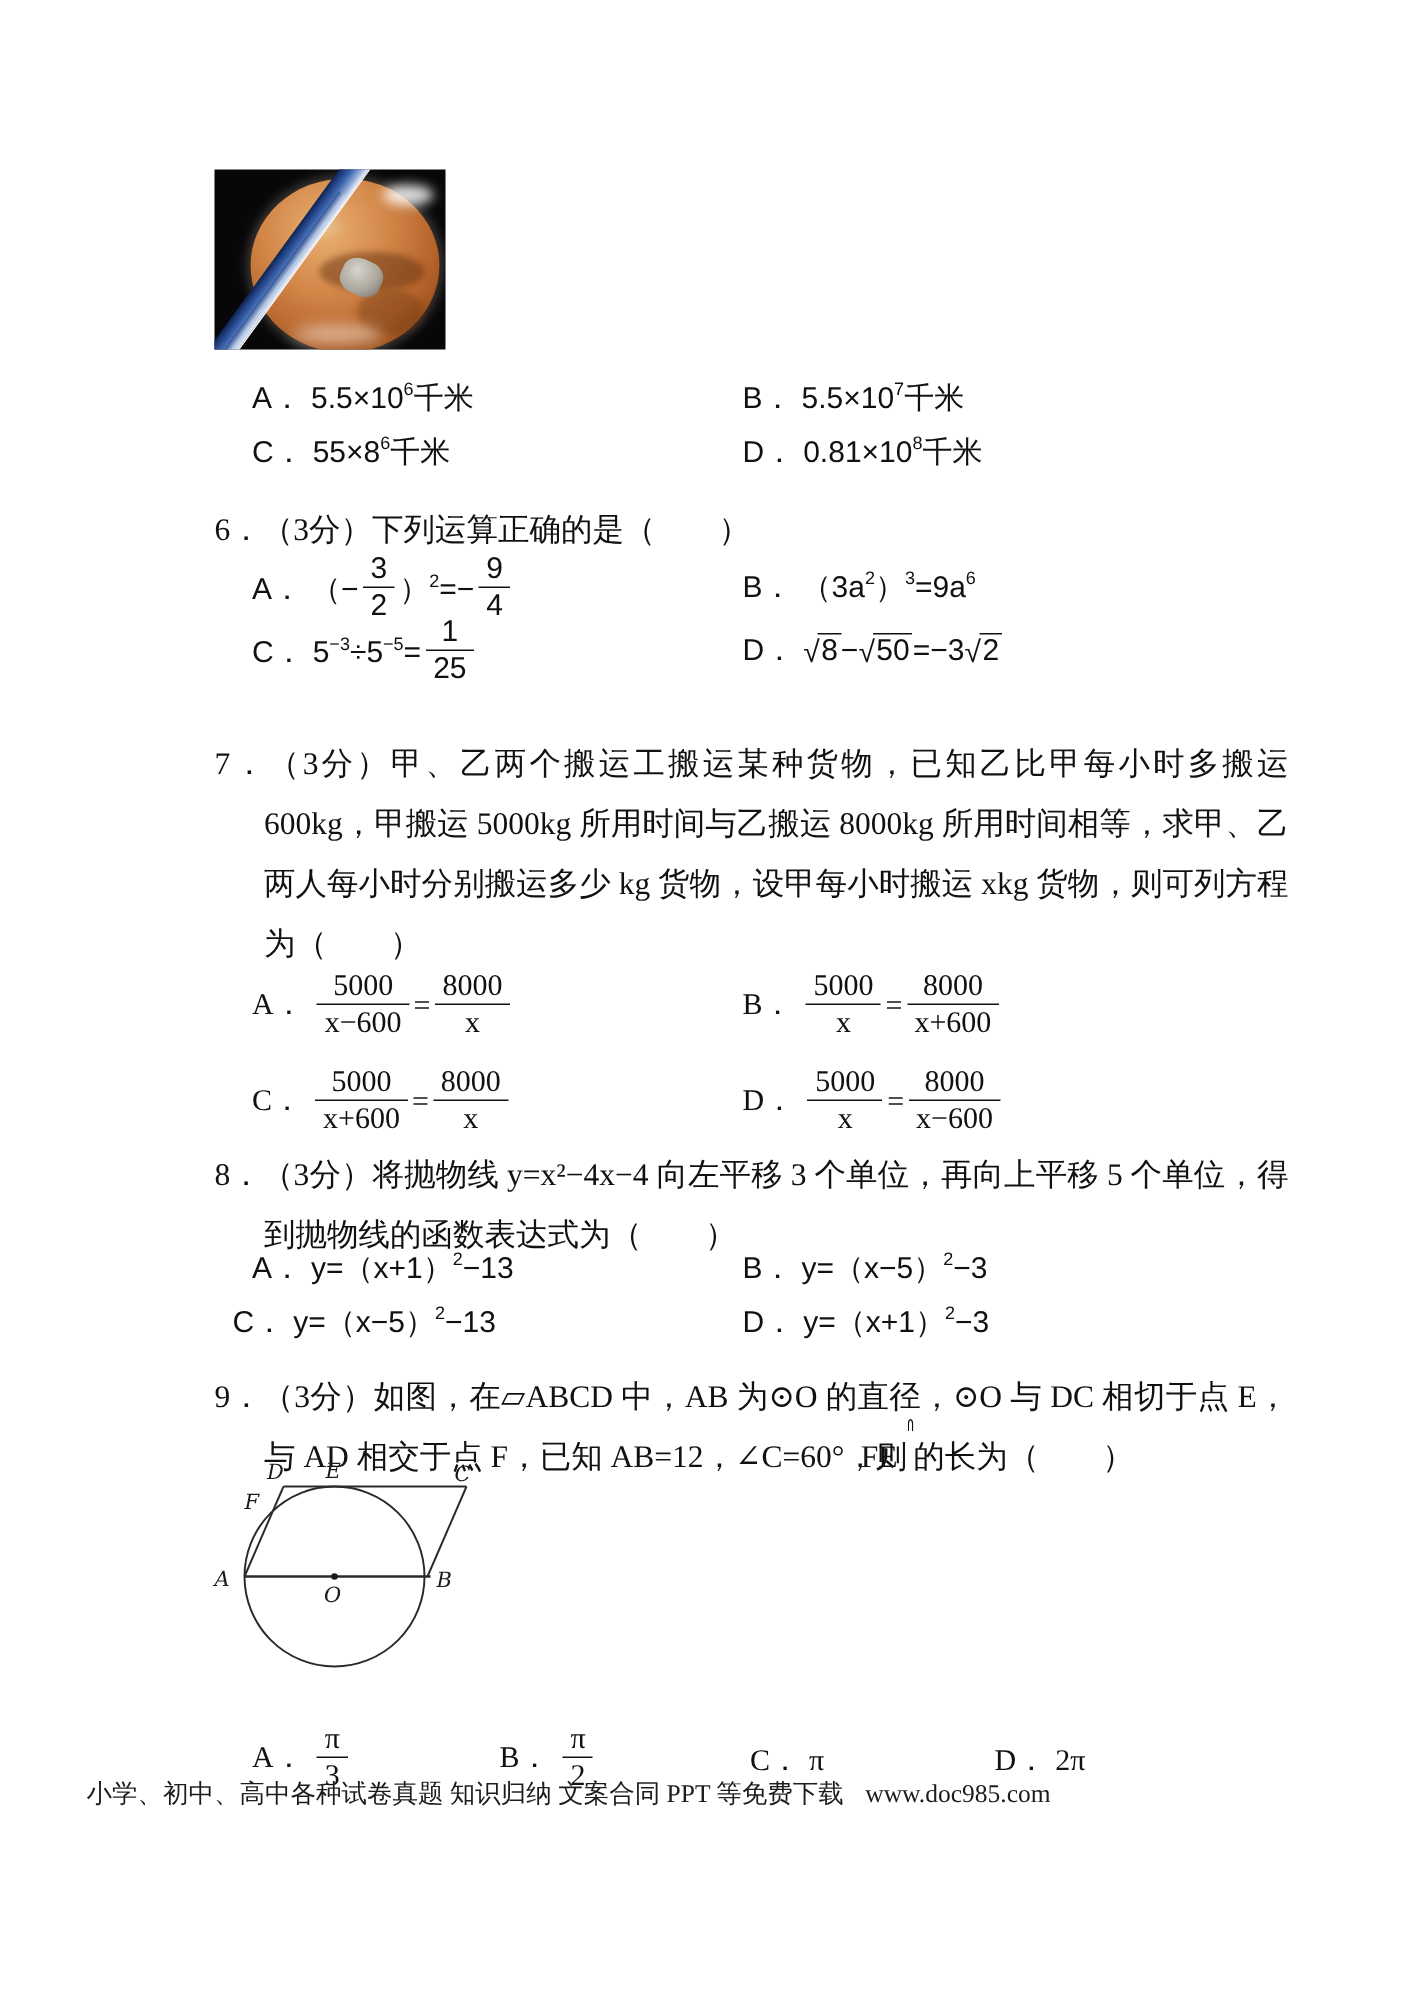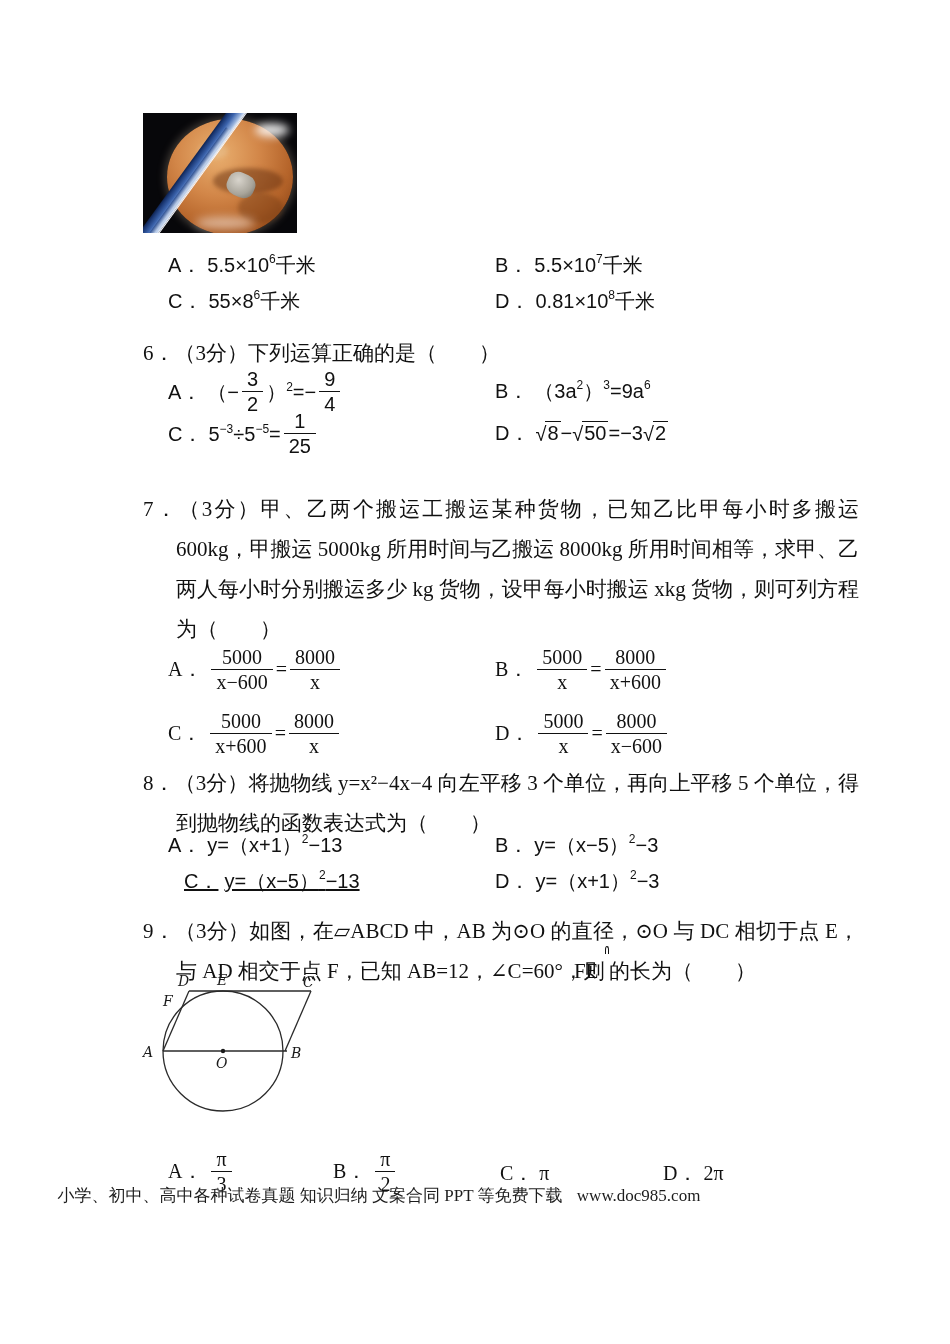--- a/index.html
+++ b/index.html
@@ -100,21 +100,21 @@
     <span class="opt serif" style="left:168px;top:16px;"><span class="lbl">C．</span><span class="frac"><span class="num">5000</span><span class="den">x+600</span></span><span>=</span><span class="frac"><span class="num">8000</span><span class="den">x</span></span></span>
     <span class="opt serif" style="left:495px;top:16px;"><span class="lbl">D．</span><span class="frac"><span class="num">5000</span><span class="den">x</span></span><span>=</span><span class="frac"><span class="num">8000</span><span class="den">x−600</span></span></span>
   </div>
 
   <p class="abs stem" style="top:742px;">8．（3分）将抛物线 y=x²−4x−4 向左平移 3 个单位，再向上平移 5 个单位，得到抛物线的函数表达式为（　　）</p>
   <div class="abs optrow" style="top:832px;">
     <span class="opt" style="left:168px;"><span class="lbl">A．</span><span>y=（x+1）</span><sup>2</sup><span>−13</span></span>
     <span class="opt" style="left:495px;text-align:right;"><span class="lbl">B．</span><span>y=（x−5）</span><sup>2</sup><span>−3</span></span>
   </div>
   <div class="abs optrow" style="top:868px;">
-    <span class="opt" style="left:184px;text-decoration:underline;"><span class="lbl">C．</span><span>y=（x−5）</span><sup>2</sup><span>−13</span></span>
+    <span class="opt" style="left:155px;"><span class="lbl">C．</span><span>y=（x−5）</span><sup>2</sup><span>−13</span></span>
     <span class="opt" style="left:495px;"><span class="lbl">D．</span><span>y=（x+1）</span><sup>2</sup><span>−3</span></span>
   </div>
 
   <p class="abs stem" style="top:890px;"><span>9．（3分）如图，在▱ABCD 中，AB 为⊙O 的直径，⊙O 与 DC 相切于点 E，与 AD 相交于点 F，已知 AB=12，∠C=60°，则</span><span class="arc">FE</span><span>的长为（　　）</span></p>
 
   <div class="abs figure" style="left:125px;top:973px;width:210px;height:158px;">
     <svg width="210" height="158" viewBox="0 0 210 158">
       <circle cx="98" cy="78" r="60" fill="none" stroke="#2a2a2a" stroke-width="1.3"></circle>
       <line x1="38" y1="78" x2="162" y2="78" stroke="#2a2a2a" stroke-width="1.6"></line>
       <line x1="64" y1="18" x2="186" y2="18" stroke="#2a2a2a" stroke-width="1.3"></line>

